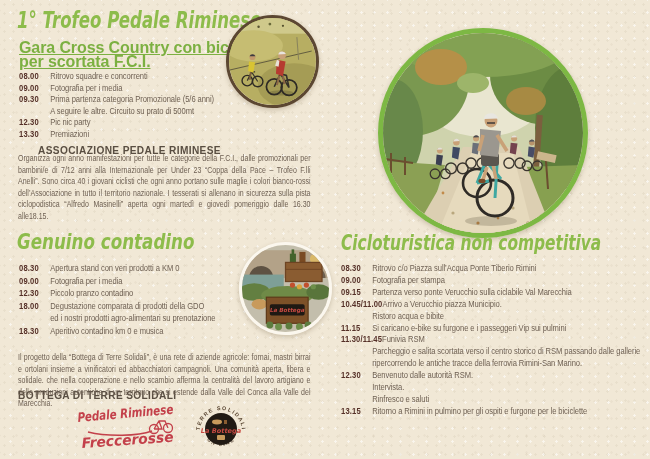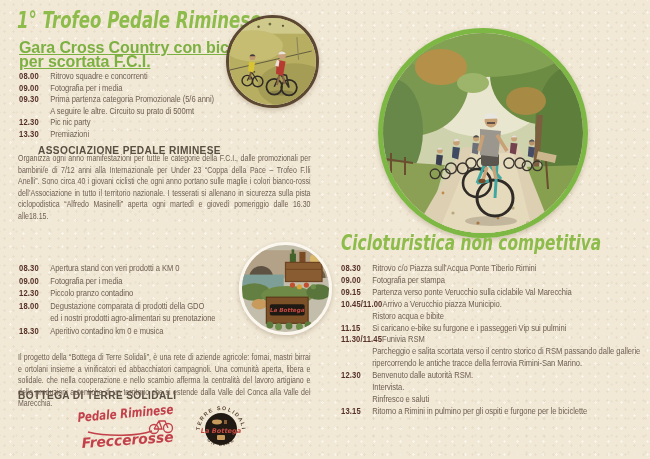--- a/index.html
+++ b/index.html
@@ -103,20 +103,23 @@
 A seguire le altre. Circuito su prato di 500mt</span></p>
     <p class="row"><span class="t">12.30</span><span class="d">Pic nic party</span></p>
     <p class="row"><span class="t">13.30</span><span class="d">Premiazioni</span></p>
   </div>
 
   <div class="abs" style="left:18px; top:140px;margin-left:20px;">
     <span class="sec-heading">ASSOCIAZIONE PEDALE RIMINESE</span>
   </div>
   <div class="abs body-par" style="left:18px; top:153px; width:375px;">Organizza ogni anno manifestazioni per tutte le categorie della F.C.I., dalle promozionali per bambini/e di 7/12 anni alla Internazionale per Under 23 “Coppa della Pace – Trofeo F.lli Anelli”. Sono circa 40 i giovani ciclisti che ogni anno portano sulle maglie i colori bianco-rossi dell’Associazione in tutto il territorio nazionale. I tesserati si allenano in sicurezza sulla pista ciclopodistica “Alfredo Masinelli” aperta ogni martedì e giovedì pomeriggio dalle 16.30 alle18.15.</div>
 
+  <div class="abs" style="left:17px; top:229px;">
+    <span class="script-title" style="font-size:22px; transform:scaleX(0.76);">Genuino contadino</span>
+  </div>
 
   <div class="abs sched" style="left:19px; top:262px; width:290px; transform:scaleX(0.80); line-height:12.6px;">
     <p class="row"><span class="t">08.30</span><span class="d">Apertura stand con veri prodotti a KM 0</span></p>
     <p class="row"><span class="t">09.00</span><span class="d">Fotografia per i media</span></p>
     <p class="row"><span class="t">12.30</span><span class="d">Piccolo pranzo contadino</span></p>
     <p class="row"><span class="t">18.00</span><span class="d">Degustazione comparata di prodotti della GDO
 ed i nostri prodotti agro-alimentari su prenotazione</span></p>
     <p class="row"><span class="t">18.30</span><span class="d">Aperitivo contadino km 0 e musica</span></p>
   </div>
 

